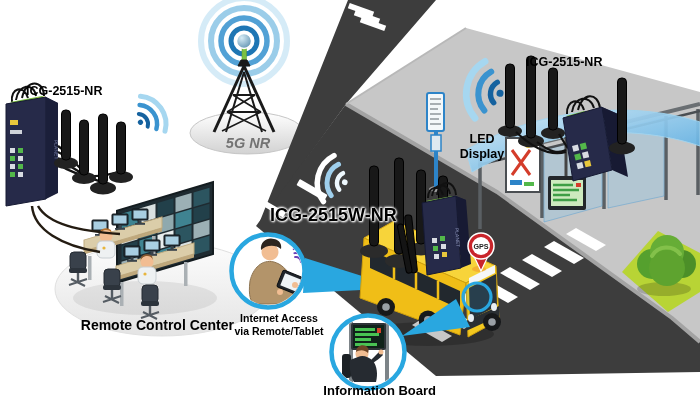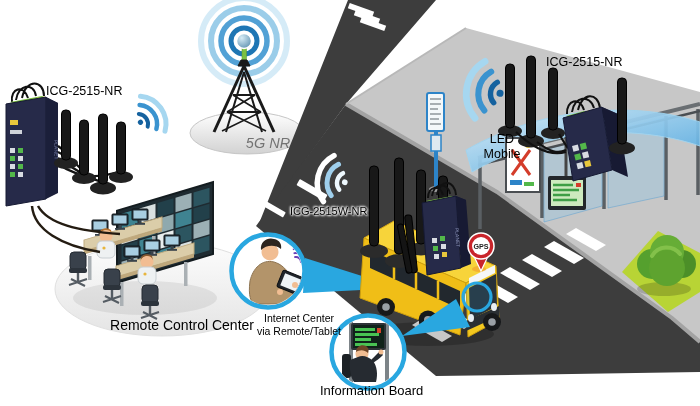--- a/index.html
+++ b/index.html
@@ -1,30 +1,30 @@
 <!DOCTYPE html>
 <html><head>
 <meta charset="utf-8">
 <style>
   html,body{margin:0;padding:0;background:#fff;}
   #stage{position:relative;width:700px;height:406px;overflow:hidden;background:#fff;
          font-family:"Liberation Sans",sans-serif;}
   #scene{position:absolute;left:0;top:0;}
-  .lbl{position:absolute;font-weight:normal;color:#000;white-space:nowrap;padding-left:20px;}
+  .lbl{position:absolute;font-weight:bold;color:#000;white-space:nowrap;}
   .lbl .ln{display:block;}
   #lbl-device-left{left:26px;top:84px;font-size:12.5px;}
   #lbl-tower{left:212px;top:135px;width:72px;text-align:center;font-size:14.5px;
              font-style:italic;color:#737373;}
   #lbl-device-right{left:526px;top:55px;font-size:12.5px;}
-  #lbl-device-bus{left:270px;top:205px;font-size:11px;
+  #lbl-device-bus{left:270px;top:205px;font-size:18px;
      text-shadow:0 0 2px #fff,0 0 3px #fff,1px 1px 2px #fff,-1px -1px 2px #fff;}
   #lbl-led{left:450px;top:132px;width:64px;text-align:center;font-size:12.5px;line-height:15px;}
   #lbl-remote{left:28px;top:317px;width:206px;text-align:right;font-size:14px;}
   #lbl-internet{left:214px;top:312px;width:130px;text-align:center;font-size:10.5px;line-height:13px;}
-  #lbl-info{left:300px;top:383px;width:136px;text-align:left;font-size:13px;}
+  #lbl-info{left:300px;top:383px;width:136px;text-align:right;font-size:13px;}
 </style>
 </head>
 <body>
 
 <div id="stage">
 <svg id="scene" width="700" height="406" viewBox="0 0 700 406">
   <defs>
     <linearGradient id="gBase" x1="0" y1="0" x2="0" y2="1">
       <stop offset="0" stop-color="#ffffff"></stop>
           <stop offset="1" stop-color="#d2d2d2"></stop>
@@ -430,21 +430,21 @@
     <text x="481" y="249" text-anchor="middle" font-size="7.2" font-weight="bold" fill="#222" font-family="Liberation Sans, sans-serif">GPS</text>
   </g>
 </svg>
 
 <div class="lbl" id="lbl-device-left">ICG-2515-NR</div>
 <div class="lbl" id="lbl-tower">5G NR</div>
 <div class="lbl" id="lbl-device-right">ICG-2515-NR</div>
 <div class="lbl" id="lbl-device-bus">ICG-2515W-NR</div>
 <div class="lbl" id="lbl-led">
   <span class="ln">LED</span>
-  <span class="ln">Mobile</span>
+  <span class="ln">Display</span>
 </div>
 <div class="lbl" id="lbl-remote">Remote Control Center</div>
 <div class="lbl" id="lbl-internet">
-  <span class="ln">Internet Center</span>
+  <span class="ln">Internet Access</span>
   <span class="ln">via Remote/Tablet</span>
 </div>
 <div class="lbl" id="lbl-info">Information Board</div>
 </div>
 
 </body></html>

